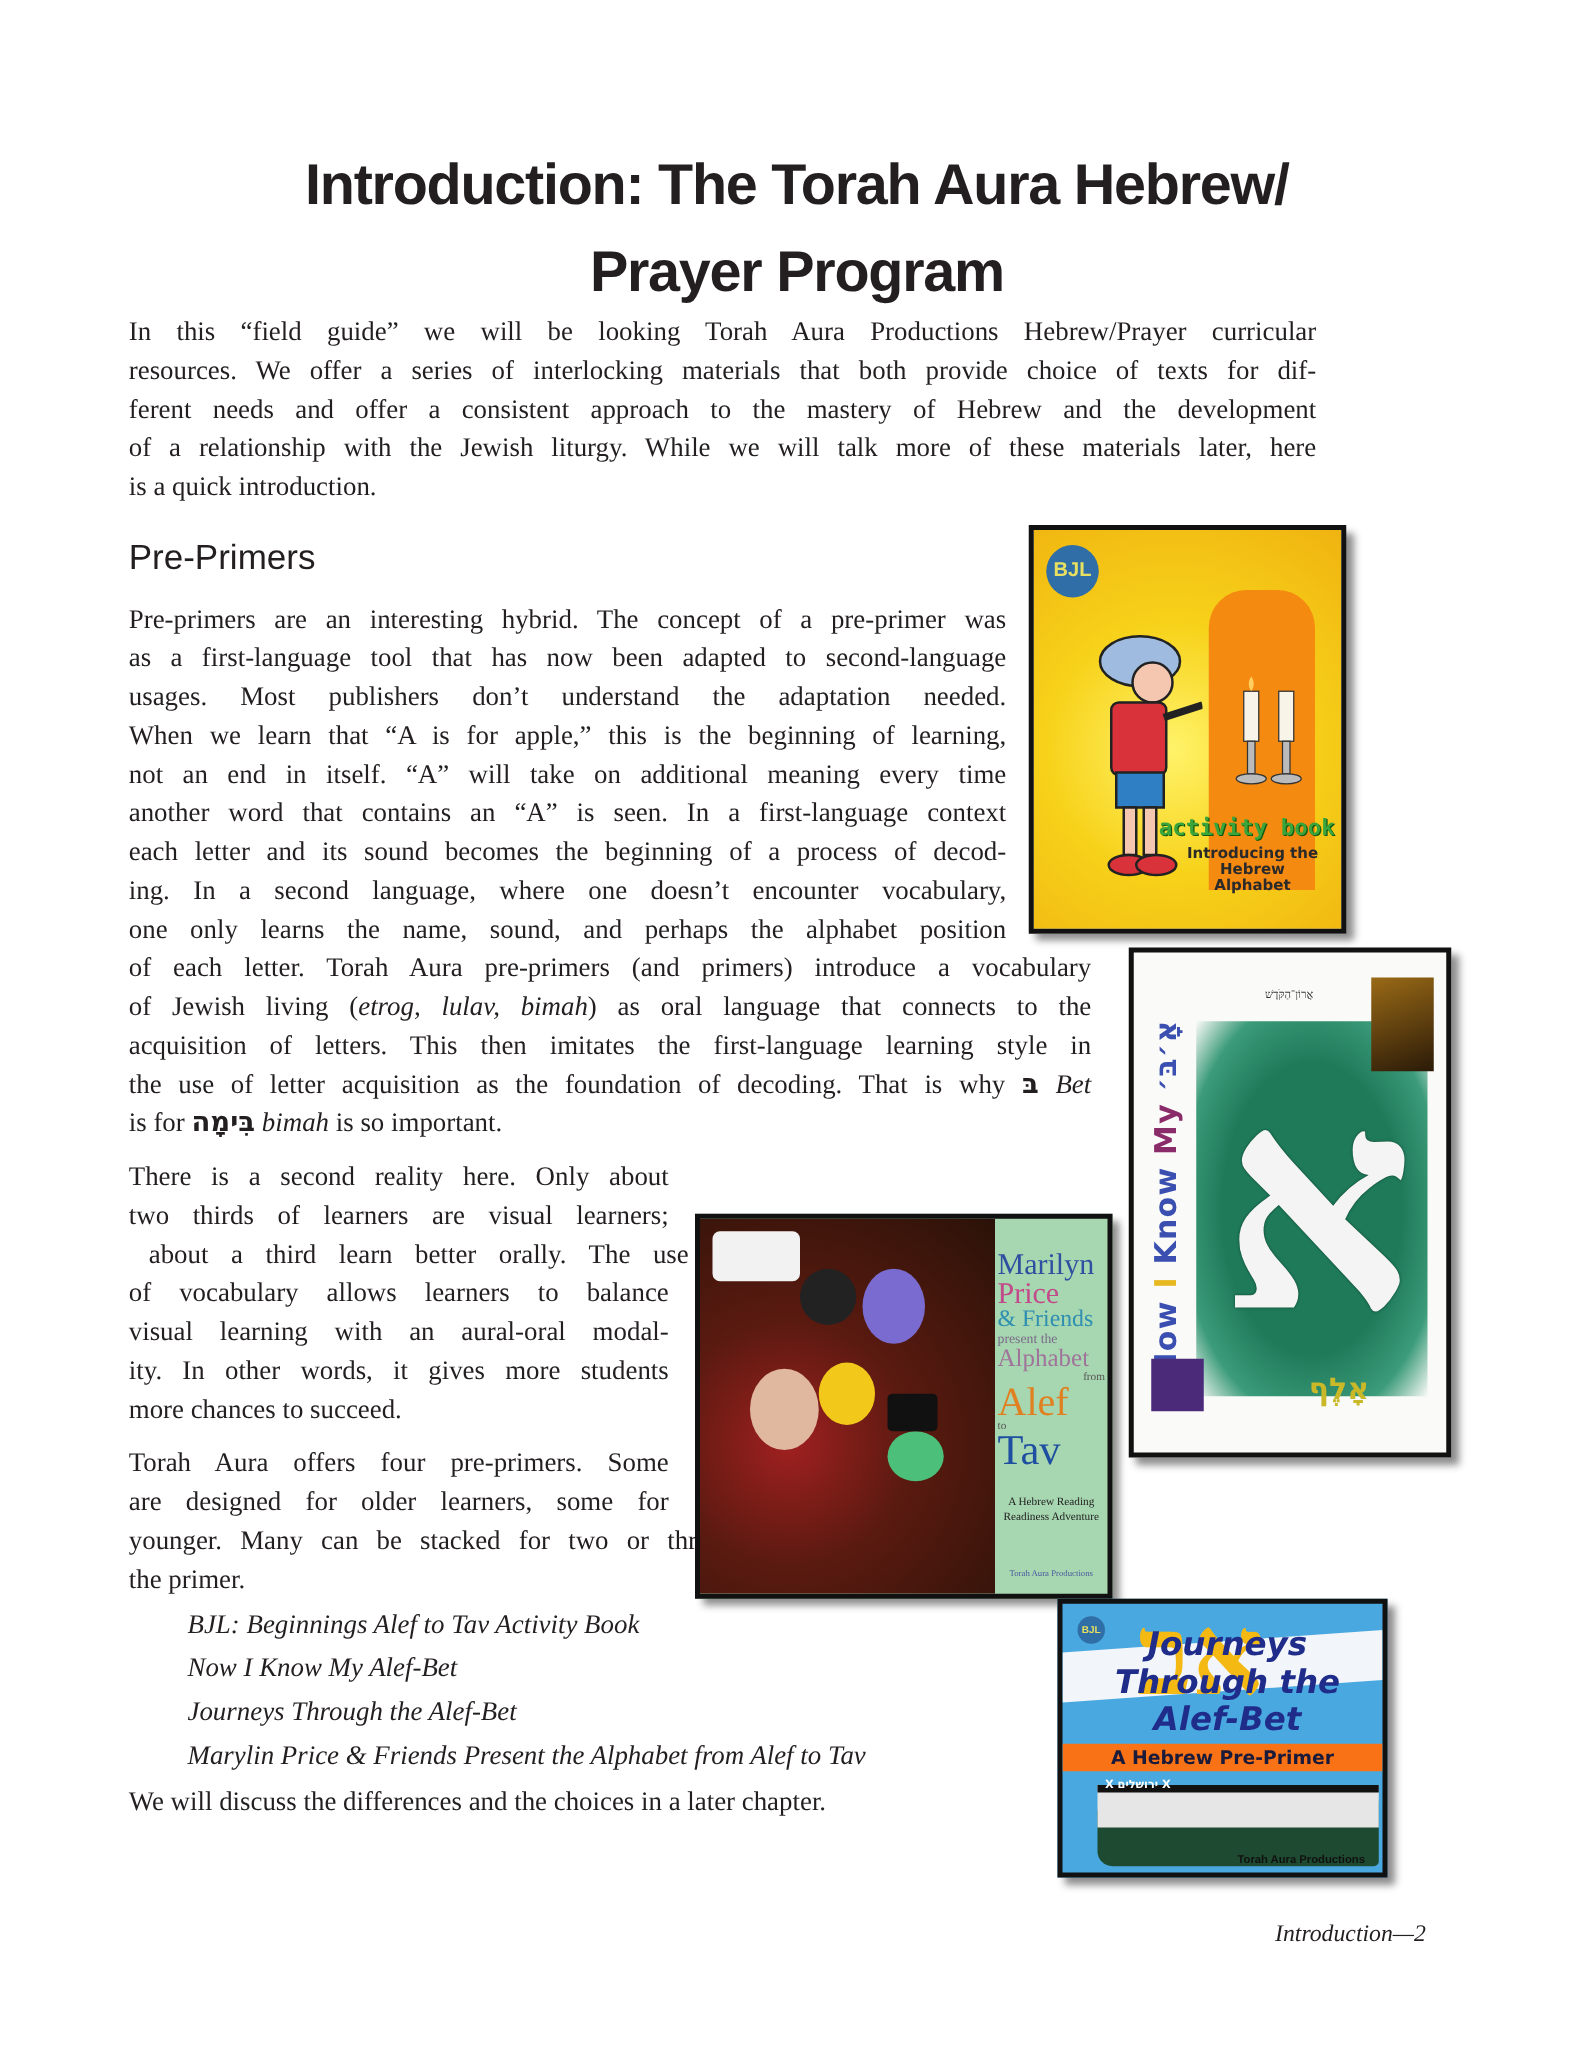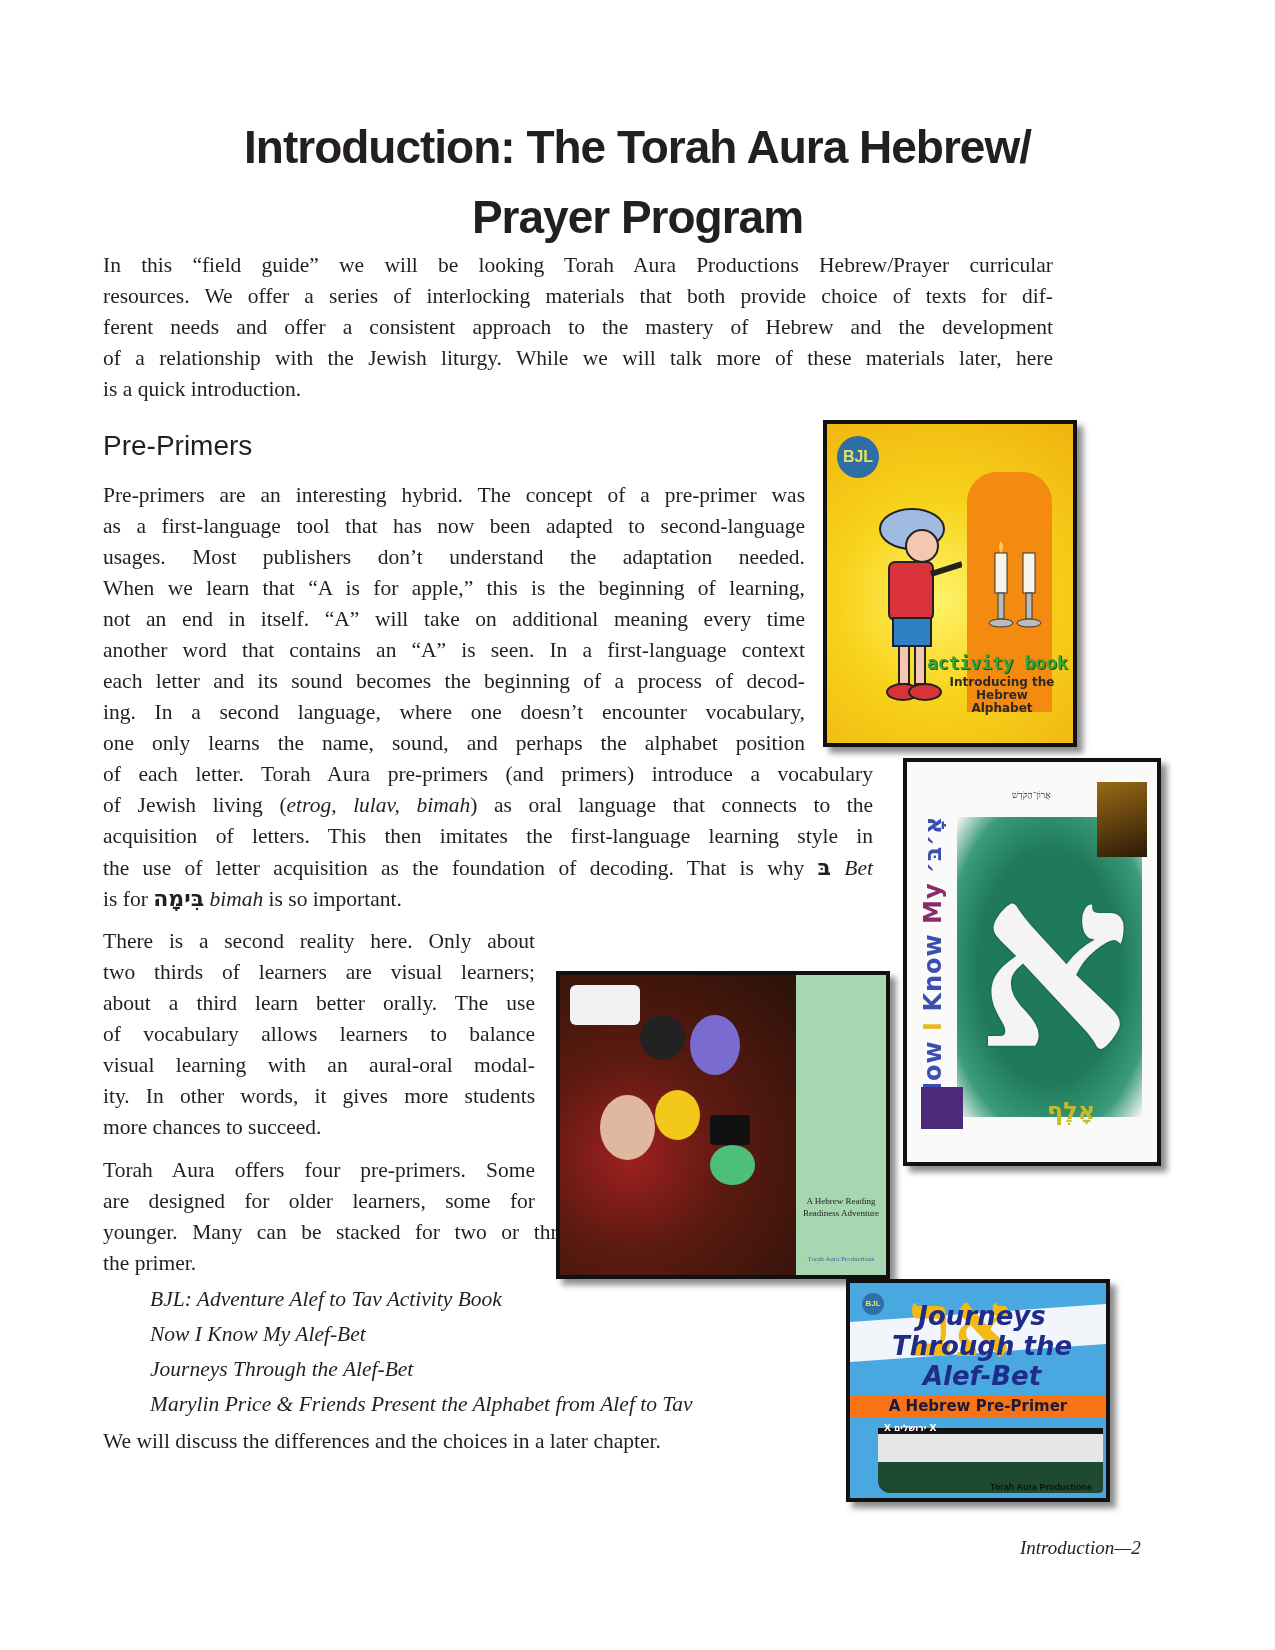--- a/index.html
+++ b/index.html
@@ -84,36 +84,36 @@
     <span>the use of letter acquisition as the foundation of decoding. That is why </span><span class="heb">בּ</span><span class="it"> Bet</span>
   </div>
   <div class="line" style="top:883px;">
     <span>is for </span><span class="heb">בִּימָה</span><span class="it"> bimah</span><span> is so important.</span>
   </div>
 </div>
 
 <div>
   <div class="line just" style="top:926px;width:432px;">There is a second reality here. Only about</div>
   <div class="line just" style="top:957px;width:432px;">two thirds of learners are visual learners;</div>
-  <div class="line just" style="top:988px;width:432px;">about a third learn better orally. The use</div>
+  <div class="line just" style="top:988px;width:432px;margin-left:16px;">about a third learn better orally. The use</div>
   <div class="line just" style="top:1019px;width:432px;">of vocabulary allows learners to balance</div>
   <div class="line just" style="top:1050px;width:432px;">visual learning with an aural-oral modal-</div>
   <div class="line just" style="top:1081px;width:432px;">ity. In other words, it gives more students</div>
   <div class="line" style="top:1112px;">more chances to succeed.</div>
 </div>
 
 <div>
   <div class="line just" style="top:1155px;width:432px;">Torah Aura offers four pre-primers. Some</div>
   <div class="line just" style="top:1186px;width:432px;">are designed for older learners, some for</div>
   <div class="line just" style="top:1217px;width:718px;">younger. Many can be stacked for two or three years of preparation for</div>
   <div class="line" style="top:1248px;">the primer.</div>
 </div>
 
 <div>
-  <div class="line it" style="top:1284px;left:150px;">BJL: Adventure Alef to Tav Activity Book</div>
+  <div class="line it" style="top:1284px;left:150px;">BJL: Beginnings Alef to Tav Activity Book</div>
   <div class="line it" style="top:1319px;left:150px;">Now I Know My Alef-Bet</div>
   <div class="line it" style="top:1354px;left:150px;">Journeys Through the Alef-Bet</div>
   <div class="line it" style="top:1389px;left:150px;">Marylin Price &amp; Friends Present the Alphabet from Alef to Tav</div>
 </div>
 
 <div class="line" style="top:1426px;">We will discuss the differences and the choices in a later chapter.</div>
 
 <div class="footer">Introduction—2</div>
 
 <div class="book" id="b1">
@@ -158,20 +158,31 @@
 <div class="book" id="b3">
   <div class="photo">
     <div class="p1" style="left:10px;top:10px;width:70px;height:40px;background:#f2f2f2;border-radius:6px;"></div>
     <div class="p1" style="left:130px;top:40px;width:50px;height:60px;background:#7a6bd0;"></div>
     <div class="p1" style="left:80px;top:40px;width:45px;height:45px;background:#222;"></div>
     <div class="p1" style="left:95px;top:115px;width:45px;height:50px;background:#f2c81a;"></div>
     <div class="p1" style="left:40px;top:120px;width:55px;height:65px;background:#e0b8a0;"></div>
     <div class="p1" style="left:150px;top:170px;width:45px;height:40px;background:#4cc07a;"></div>
     <div class="p1" style="left:150px;top:140px;width:40px;height:30px;background:#111;border-radius:4px;"></div>
   </div>
+  <div class="txt">
+    <div style="color:#2f4fa0;font-size:24px;line-height:24px;">Marilyn</div>
+    <div style="color:#c34a8a;font-size:24px;line-height:22px;">Price</div>
+    <div style="color:#2f8fb0;font-size:19px;line-height:20px;">&amp; Friends</div>
+    <div style="color:#7a6a8a;font-size:11px;line-height:11px;">present the</div>
+    <div style="color:#a0749a;font-size:20px;line-height:20px;">Alphabet</div>
+    <div style="color:#555;font-size:9px;line-height:9px;text-align:right;">from</div>
+    <div style="color:#e08020;font-size:32px;line-height:30px;">Alef</div>
+    <div style="color:#555;font-size:9px;line-height:9px;">to</div>
+    <div style="color:#1f4fa0;font-size:34px;line-height:32px;">Tav</div>
+  </div>
   <div class="sm">A Hebrew Reading Readiness Adventure</div>
   <div class="pub">Torah Aura Productions</div>
 </div>
 
 <div class="book" id="b4">
   <div class="stripe"></div>
   <div class="alefbet">אב</div>
   <div class="bjl">BJL</div>
   <div class="tt">Journeys Through the Alef-Bet</div>
   <div class="band">A Hebrew Pre-Primer</div>

